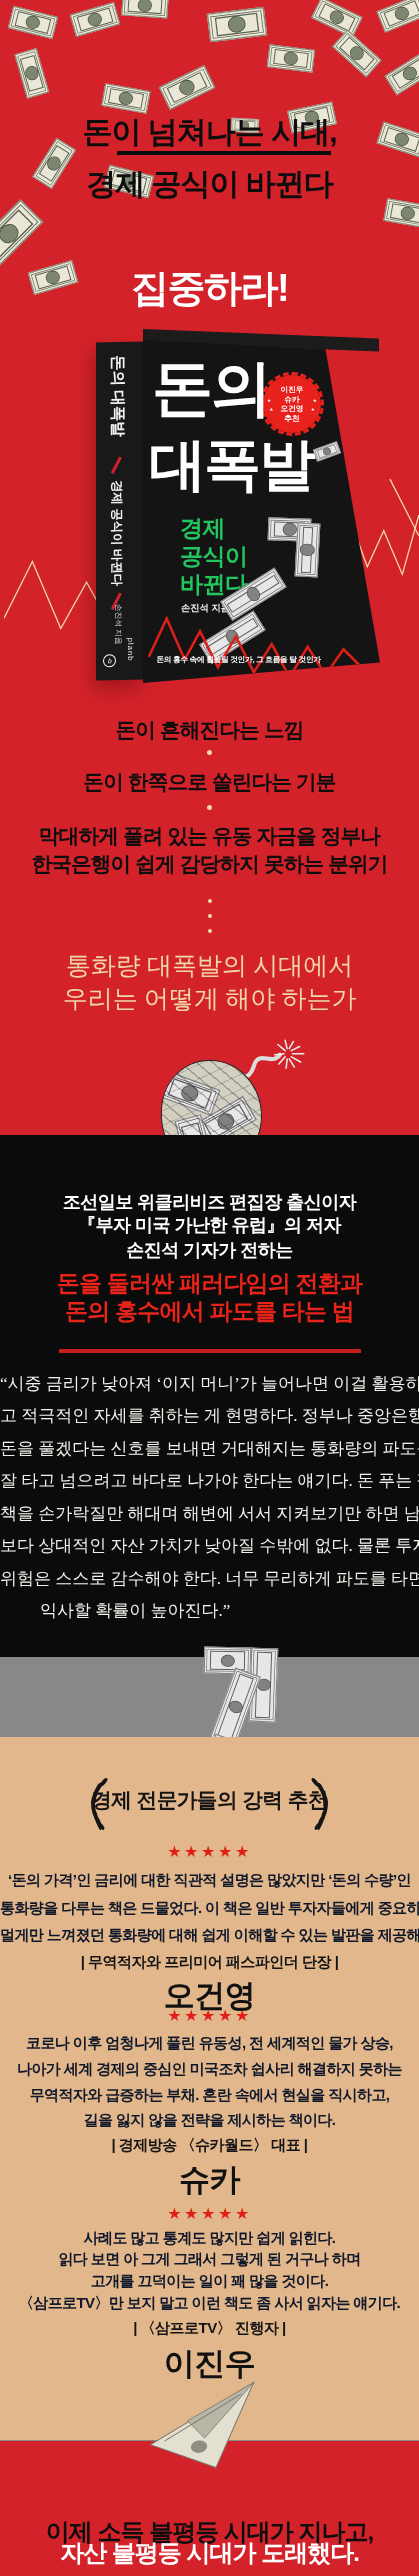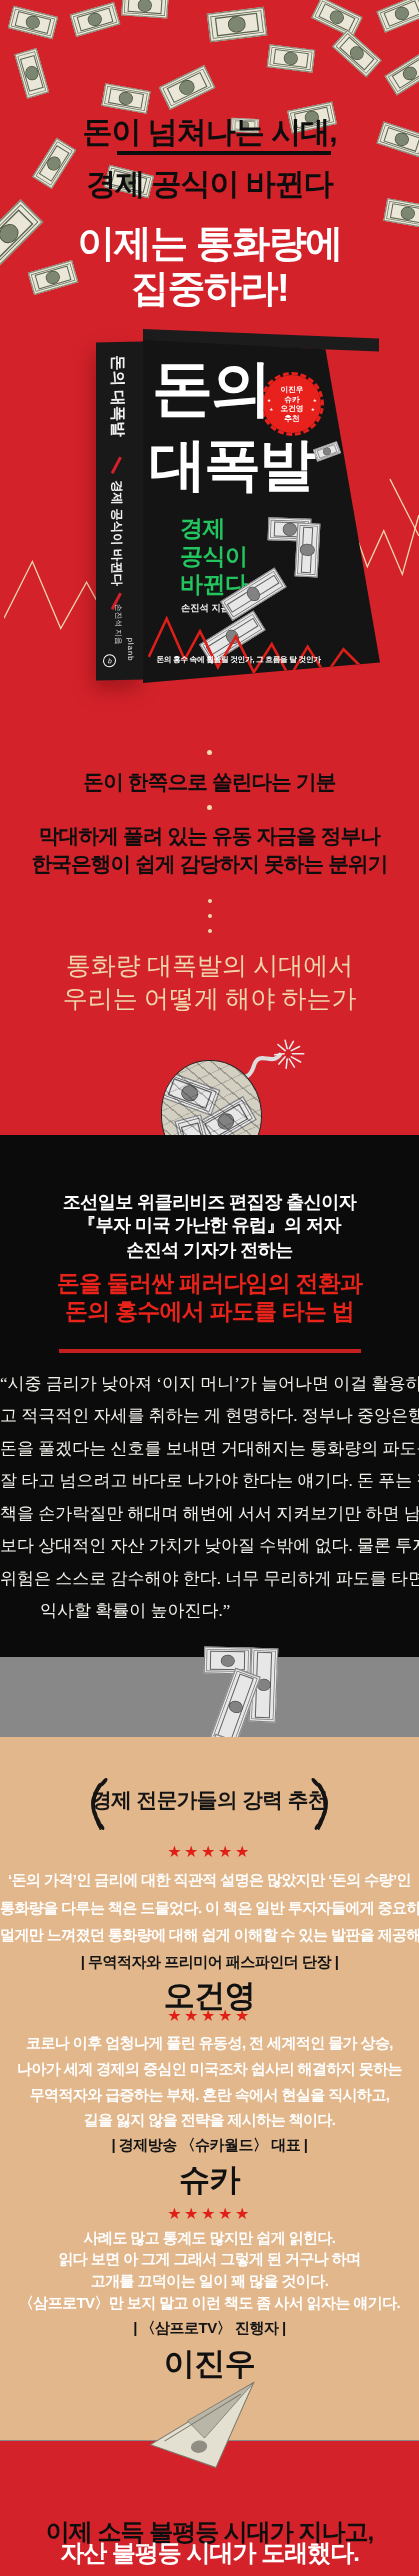--- a/index.html
+++ b/index.html
@@ -42,21 +42,21 @@
   .dot{position:absolute;left:207px;width:5.2px;height:5.2px;border-radius:50%;background:#f0d8ad;}
   .cream{color:#efd7ab;font-family:"Liberation Serif","DejaVu Serif",serif;font-size:25px;font-weight:500;}
   
   .intro{color:#ffffff;font-weight:800;font-size:18px;letter-spacing:-0.5px;}
   .redline{color:#e8231a;font-weight:900;font-size:23px;letter-spacing:-0.8px;}
   .divider{position:absolute;left:59px;top:1349px;width:302px;height:3.6px;background:#c41e1e;}
   .quote{color:#f2f0ea;font-family:"Liberation Serif","DejaVu Serif",serif;font-size:17px;white-space:nowrap;}
   
   .rec-head{color:#141414;font-weight:900;font-size:20.6px;letter-spacing:-0.5px;}
   .stars{color:#e01f16;font-size:16px;letter-spacing:2.6px;}
-  .rev{color:#ffffff;font-weight:700;font-size:15px;letter-spacing:-0.6px;white-space:nowrap;}
+  .rev{color:#0f172a;font-weight:700;font-size:15px;letter-spacing:-0.6px;white-space:nowrap;}
   .aff{color:#141414;font-weight:800;font-size:15px;letter-spacing:-0.5px;}
   .rname{color:#111;font-weight:900;font-size:31px;letter-spacing:-0.5px;}
   
   .out-b{color:#0e0e0e;font-weight:900;font-size:24px;letter-spacing:-1px;margin-top:17px;}
   .out-w{color:#ffffff;font-weight:900;font-size:24px;letter-spacing:-1px;}
   
   .bomb-ball{position:absolute;left:161px;top:1060px;width:99px;height:108px;
              border-radius:48% 52% 50% 50%;background:#d3d0c2;overflow:hidden;border:1px solid #242424;}
   .bomb-ball::after{content:"";position:absolute;inset:0;
              background:repeating-linear-gradient(40deg,rgba(30,30,30,.28) 0 1.5px,transparent 1.5px 10.3px),
@@ -86,21 +86,20 @@
     <div class="bill" style="left:222px;top:114px;transform:rotate(3deg) scale(.6);"></div>
     <div class="bill" style="left:289px;top:106px;transform:rotate(-12deg);"></div>
     <div class="bill" style="left:379px;top:128px;transform:rotate(18deg);"></div>
     <div class="bill" style="left:-14.4px;top:222px;transform:rotate(-45deg) scale(1.4);"></div>
     <div class="bill" style="left:385px;top:202px;transform:rotate(10deg);"></div>
     <div class="bill" style="left:30px;top:266px;transform:rotate(-16deg);"></div>
 
     <div class="abs ctr h-black" style="top:112px;">돈이 넘쳐나는 시대,</div>
     <div class="h-rule"></div>
     <div class="abs ctr h-black" style="top:164px;">경제 공식이 바뀐다</div>
-    <div class="abs ctr h-white" style="top:218px;">이제는 통화량에</div>
     <div class="abs ctr h-white" style="top:263px;">집중하라!</div>
 
     <svg class="abs" style="left:328px;top:474px;" width="92" height="103" viewBox="0 0 178 200">
       <polyline points="4,170 40,80 76,180 108,110 144,195 176,80" fill="none" stroke="#f0d8ad" stroke-width="2.5"></polyline>
       <polyline points="120,10 176,120" fill="none" stroke="#f0d8ad" stroke-width="2.5"></polyline>
     </svg>
     <svg class="abs" style="left:4.1px;top:551px;" width="129" height="88" viewBox="0 0 250 170">
       <polyline points="0,130 55,20 110,150 160,60 215,160 248,100" fill="none" stroke="#f0d8ad" stroke-width="2.5"></polyline>
     </svg>
 
@@ -146,20 +145,21 @@
       <div class="bill g" style="left:99px;top:222px;width:20.6px;height:62px;transform:rotate(58deg);"></div>
       <div class="bill g" style="left:78px;top:265px;width:20.6px;height:62px;transform:rotate(58deg);"></div>
 
       <svg class="abs" style="left:5.2px;top:258px;" width="227" height="82" viewBox="0 0 440 160">
         <polyline points="0,115 35,40 70,120 100,65 135,135 170,75 205,145 240,90 275,155 310,95 345,150 380,100 420,140" fill="none" stroke="#dd1f1a" stroke-width="5"></polyline>
       </svg>
 
       <div class="cov-tag" style="left:13.4px;top:315px;">돈의 홍수 속에 휩쓸릴 것인가, 그 흐름을 탈 것인가</div>
     </div>
 
+    <div class="abs ctr stmt" style="top:716px;">돈이 흔해진다는 느낌</div>
     <div class="dot" style="top:750px;"></div>
     <div class="abs ctr stmt" style="top:768px;">돈이 한쪽으로 쏠린다는 기분</div>
     <div class="dot" style="top:805px;"></div>
     <div class="abs ctr stmt" style="top:822px;">막대하게 풀려 있는 유동 자금을 정부나</div>
     <div class="abs ctr stmt" style="top:850px;">한국은행이 쉽게 감당하지 못하는 분위기</div>
     <div class="dot" style="top:899px;width:4.1px;height:4.1px;left:208px;"></div>
     <div class="dot" style="top:914px;width:4.1px;height:4.1px;left:208px;"></div>
     <div class="dot" style="top:929px;width:4.1px;height:4.1px;left:208px;"></div>
 
     <div class="abs ctr cream" style="top:949px;">통화량 대폭발의 시대에서</div>

